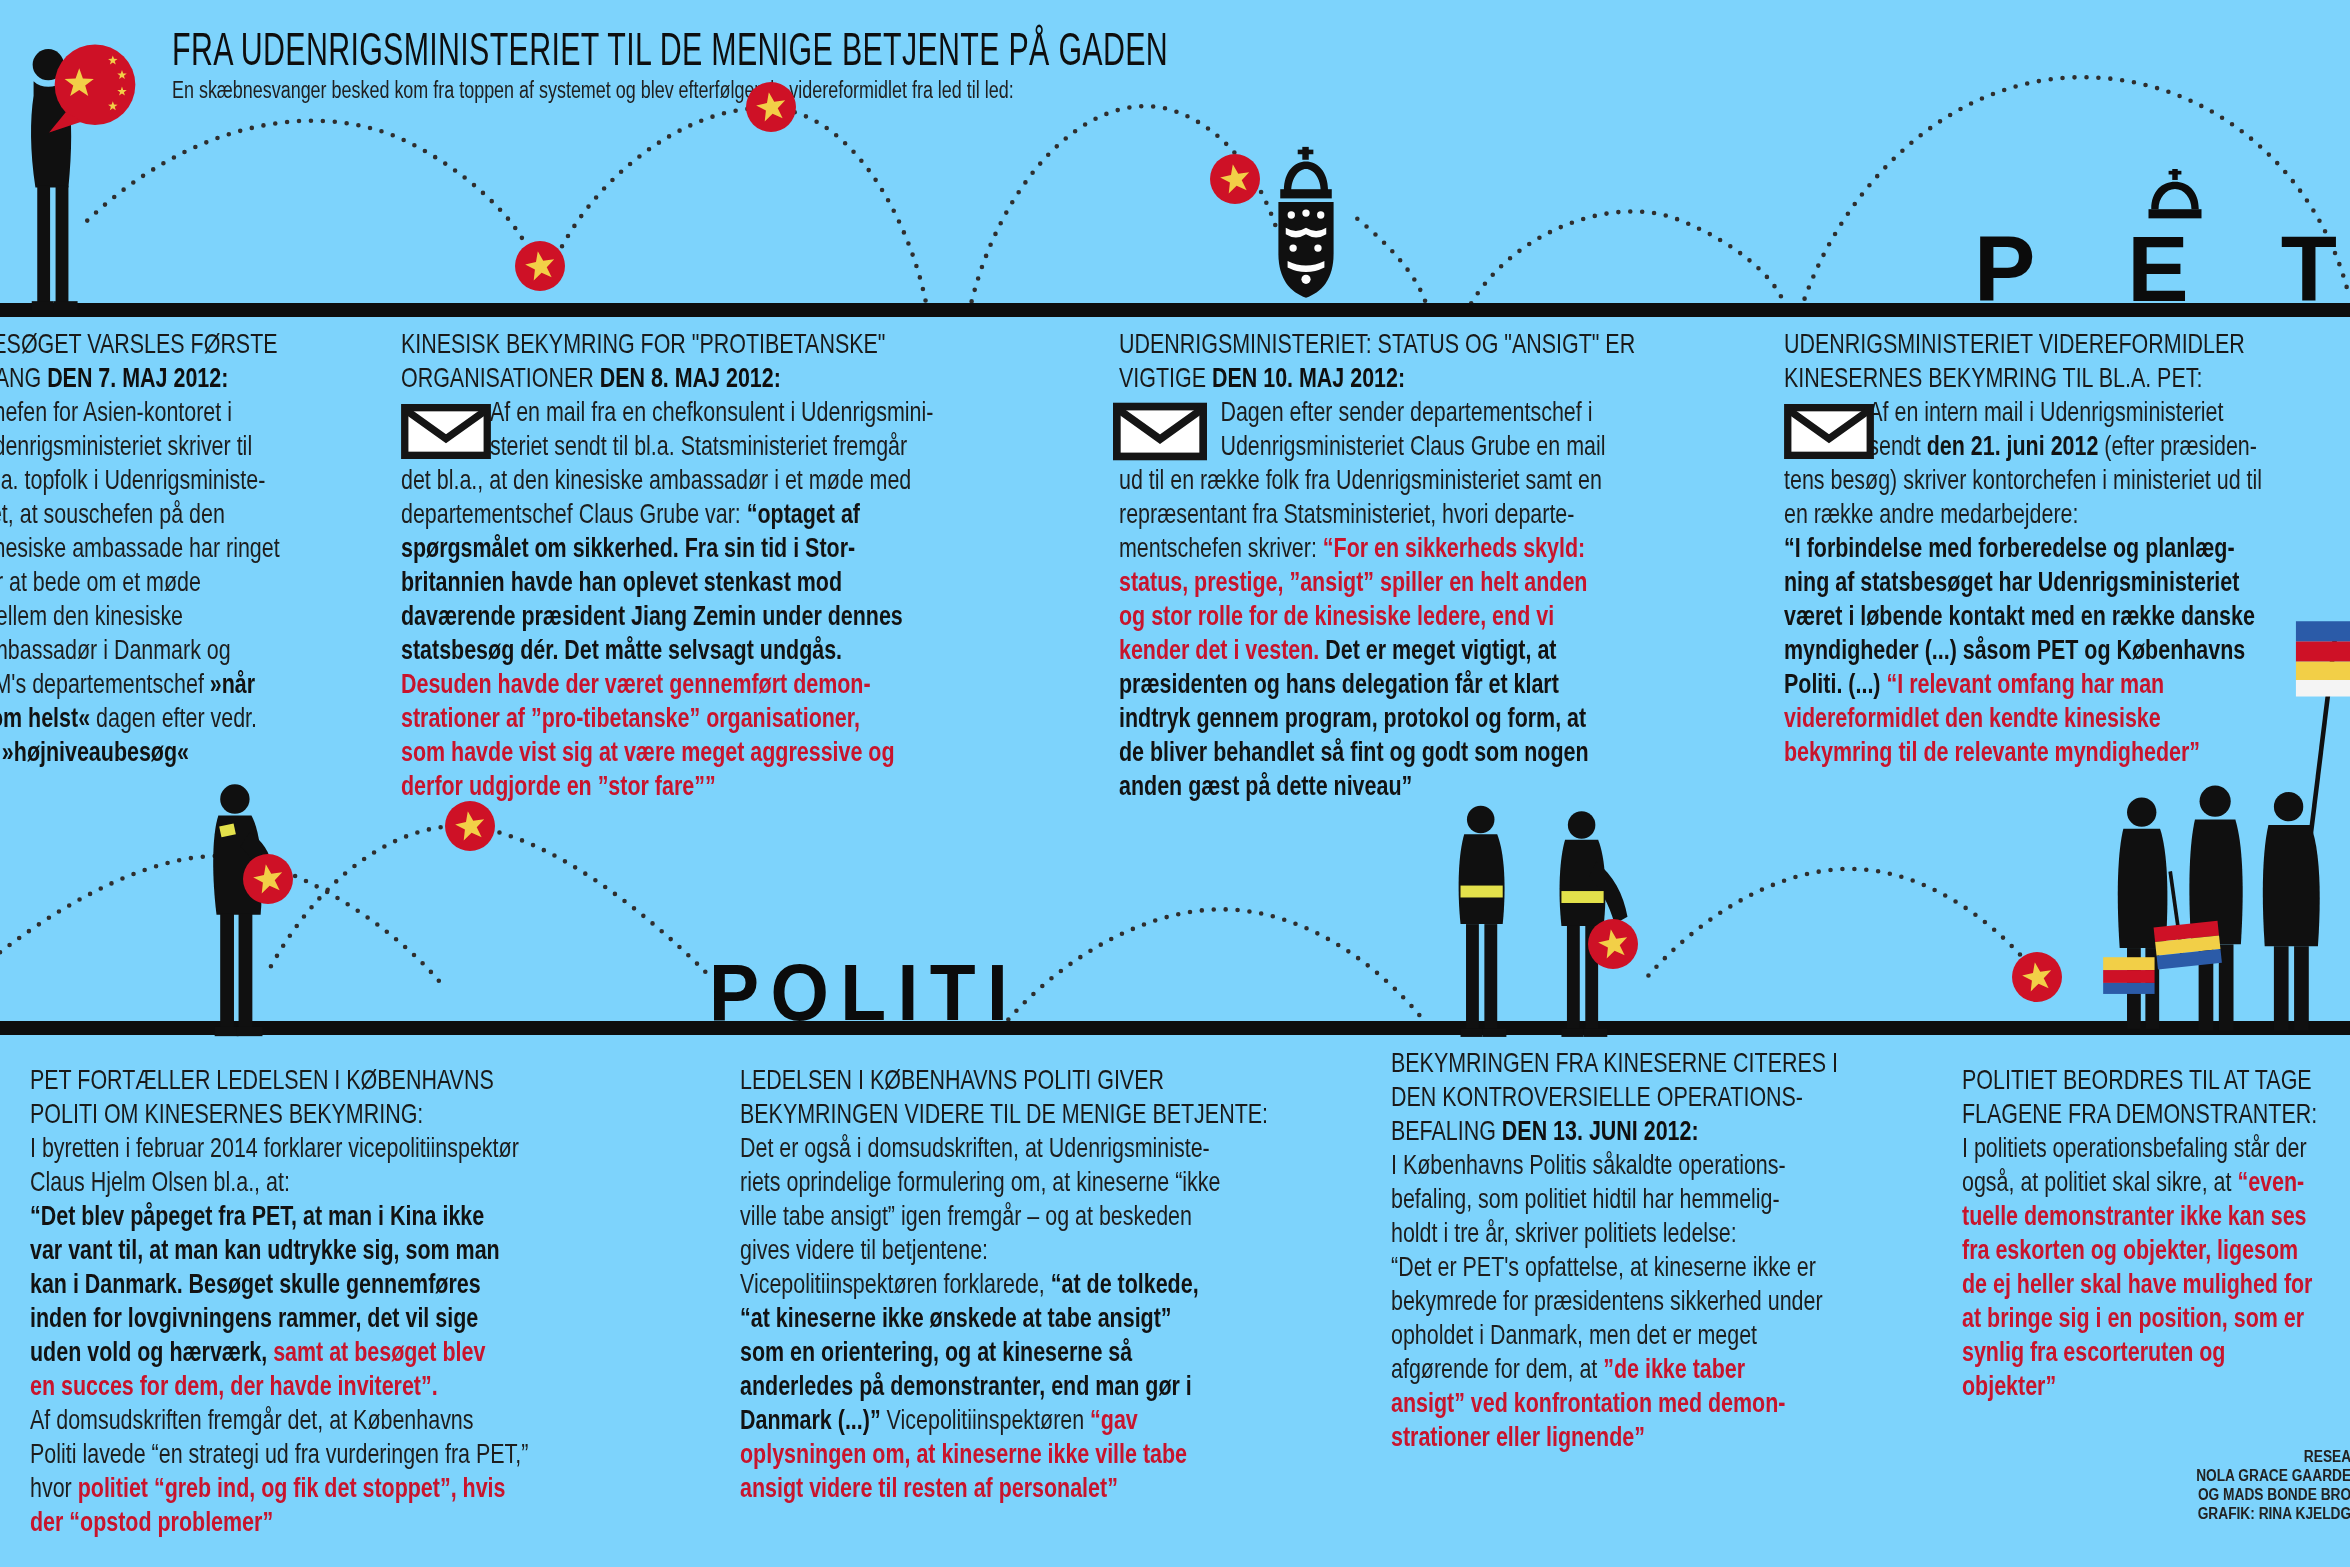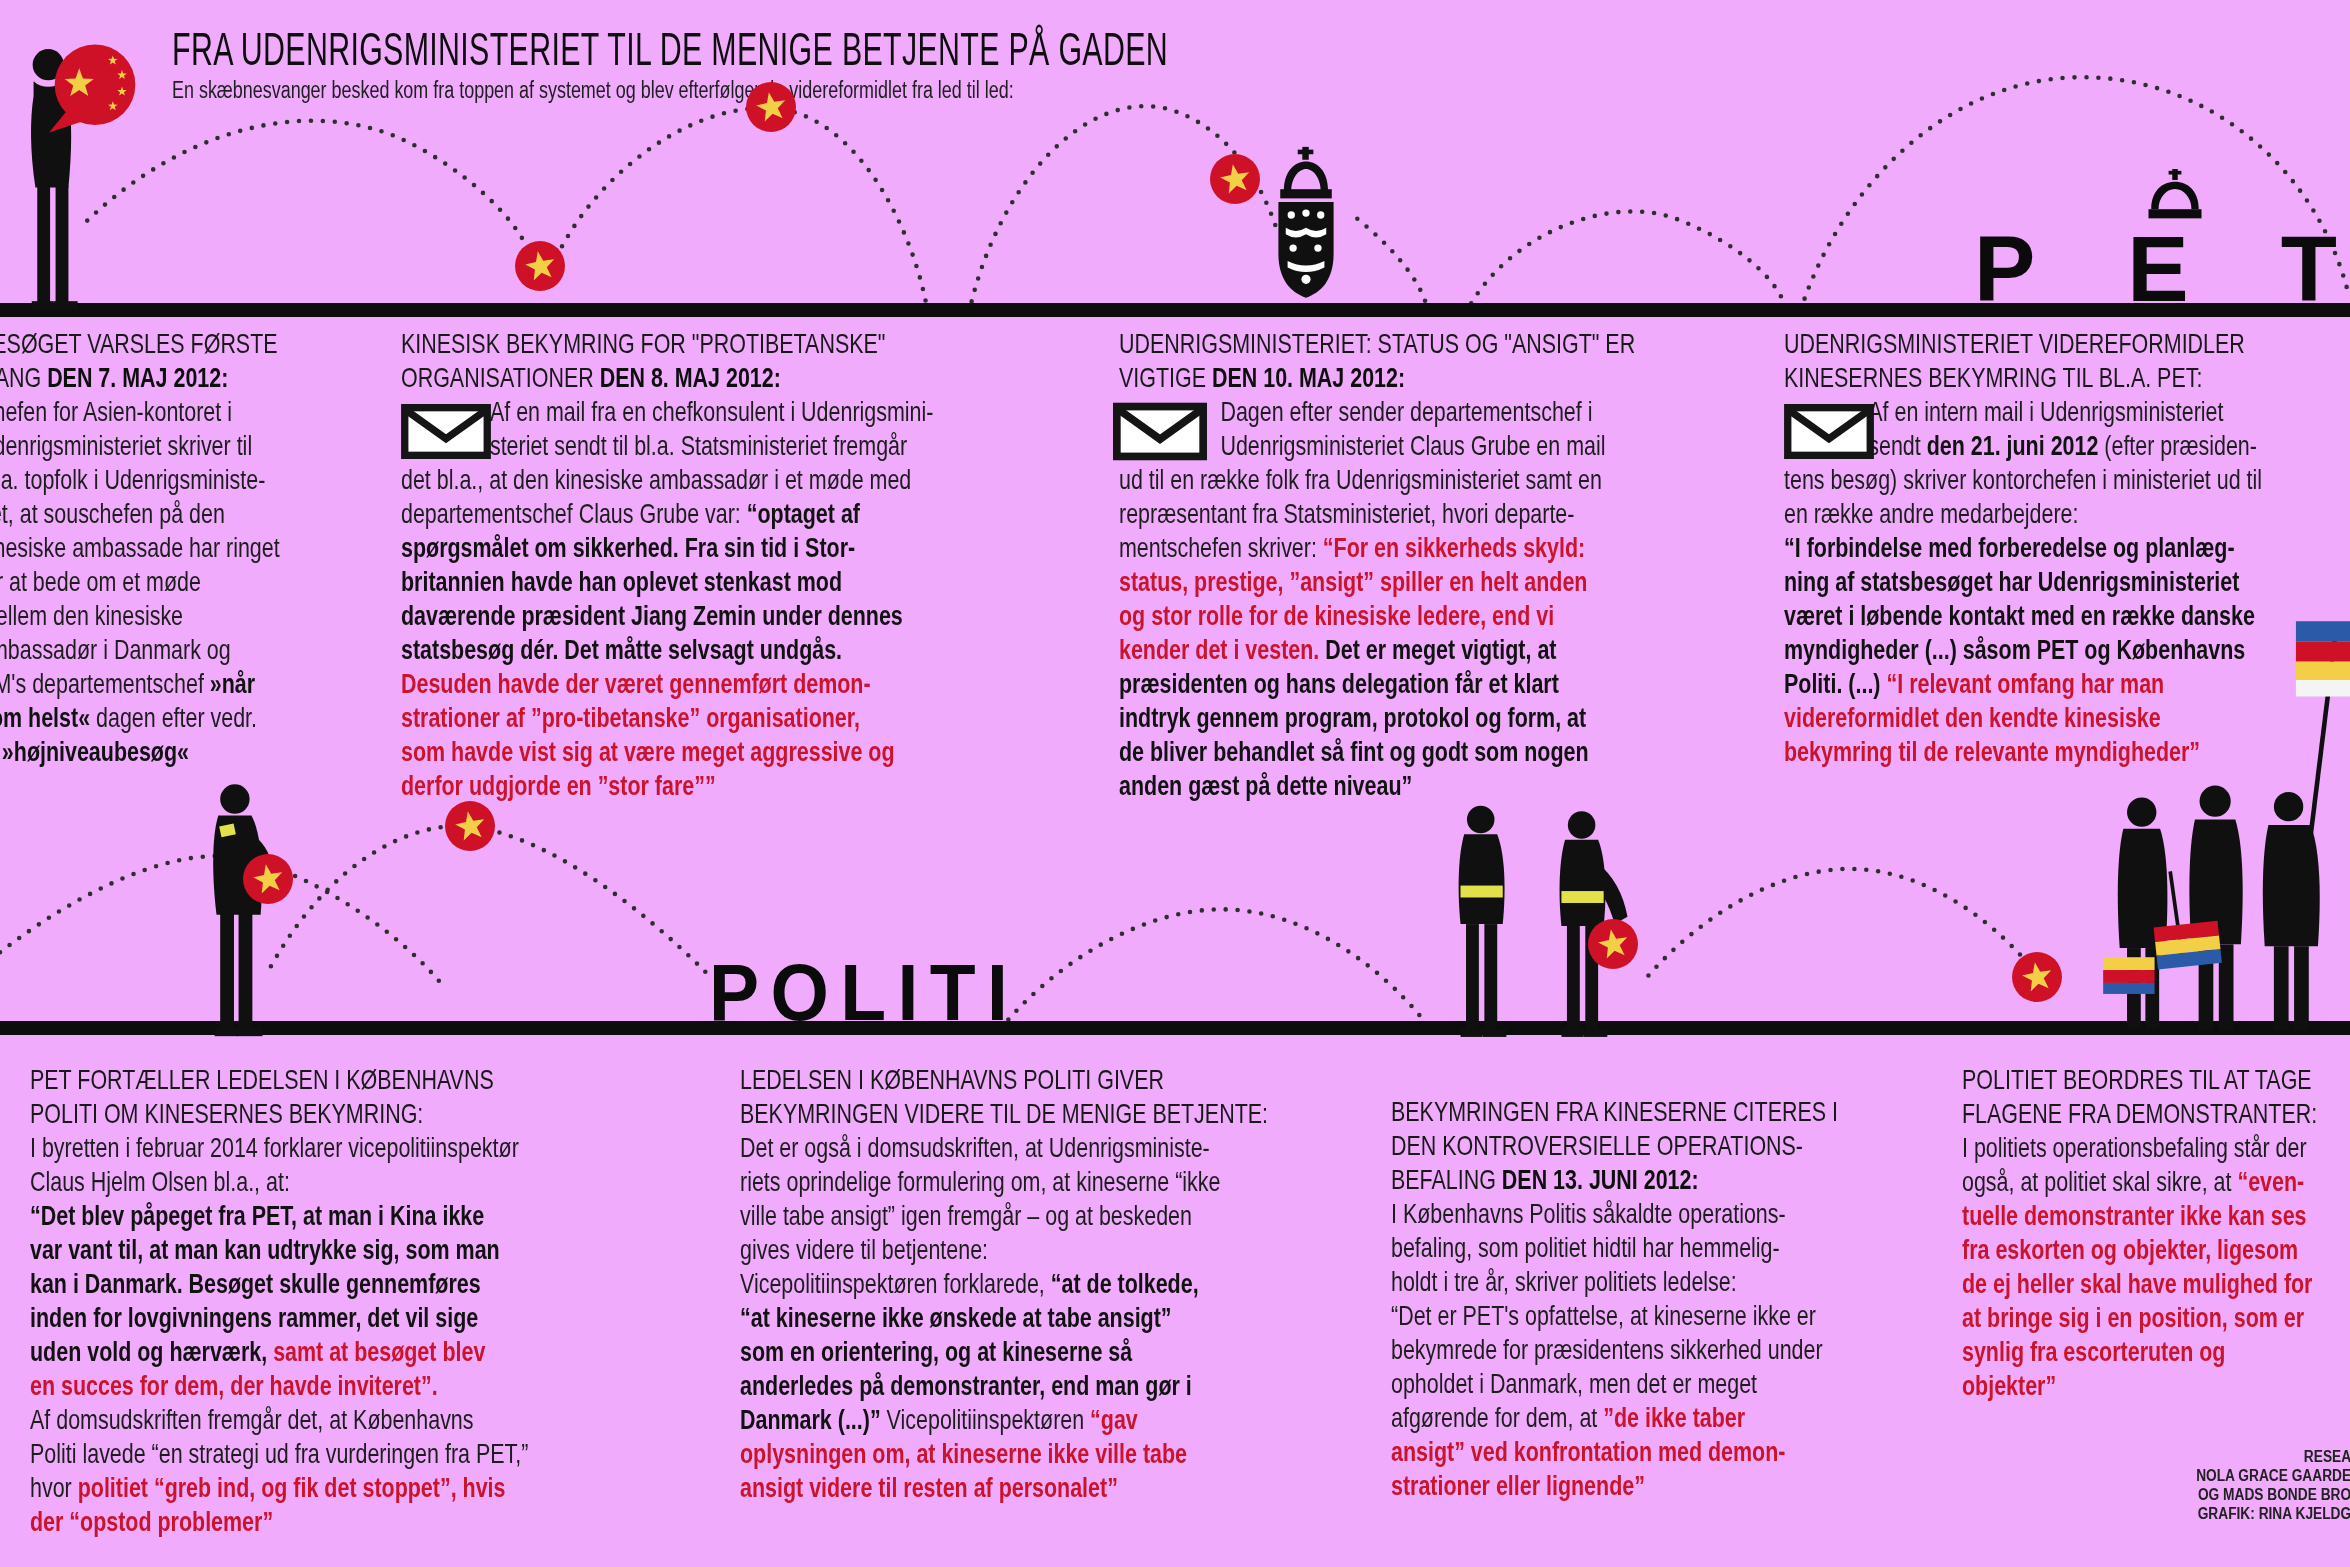--- a/index.html
+++ b/index.html
@@ -1,16 +1,16 @@
 <!DOCTYPE html>
 <html style="--badge-red: #ce1126; --text-red: #c8142c; --star-yellow: #f2cf47; --hivis-yellow: #e3e14b; --bar-black: #0d0d0d; --ink: #111111;font-size:14.7px"><head>
 <meta charset="utf-8">
 <style>
   html,body{margin:0;padding:0;background:#ffffff}
-  #canvas{position:relative;width:2351px;height:1568px;background:#f0abfc;overflow:hidden;
+  #canvas{position:relative;width:2351px;height:1568px;background:#7dd3fc;overflow:hidden;
           font-family:"Liberation Sans",sans-serif;color:#1c1c1c}
   .bar{position:absolute;left:0;width:2351px;height:13.8px;background:var(--bar-black,#0d0d0d)}
   
   .cond{transform:scaleX(0.78);transform-origin:0 0;width:128.2%}
   .col{position:absolute;font-size:27.5px;line-height:34px}
   .ln{white-space:nowrap}
   .sh{color:#191919}
   .shb{font-weight:700;color:#0f0f0f}
   .sn{color:#1d1d1d}
   .sb{font-weight:700;color:#121212}
@@ -330,21 +330,21 @@
         <div class="ln"><span class="sn">gives videre til betjentene:</span></div>
         <div class="ln"><span class="sn">Vicepolitiinspektøren  forklarede, </span><span class="sb">“at de tolkede,</span></div>
         <div class="ln"><span class="sb">“at kineserne ikke ønskede at tabe ansigt”</span></div>
         <div class="ln"><span class="sb">som en orientering, og at kineserne så</span></div>
         <div class="ln"><span class="sb">anderledes på demonstranter, end man gør i</span></div>
         <div class="ln"><span class="sb">Danmark (...)”</span><span class="sn">  Vicepolitiinspektøren </span><span class="sr">“gav</span></div>
         <div class="ln"><span class="sr">oplysningen om, at kineserne ikke ville tabe</span></div>
         <div class="ln"><span class="sr">ansigt videre til resten af personalet”</span></div>
       </div>
     </div>
-  <div class="col" style="left:1391px;top:1095px;width:487px;z-index:3">
+  <div class="col" style="left:1391px;top:1046px;width:487px;z-index:3">
       <div class="cond">
         <div class="ln"><span class="sh">BEKYMRINGEN FRA KINESERNE CITERES I</span></div>
         <div class="ln"><span class="sh">DEN KONTROVERSIELLE OPERATIONS-</span></div>
         <div class="ln"><span class="sh">BEFALING  </span><span class="shb">DEN 13. JUNI 2012:</span></div>
         <div class="ln"><span class="sn">I Københavns Politis såkaldte operations-</span></div>
         <div class="ln"><span class="sn">befaling, som politiet hidtil har hemmelig-</span></div>
         <div class="ln"><span class="sn">holdt i tre år, skriver politiets ledelse:</span></div>
         <div class="ln"><span class="sn">“Det er PET's opfattelse, at kineserne ikke er</span></div>
         <div class="ln"><span class="sn">bekymrede for præsidentens sikkerhed under</span></div>
         <div class="ln"><span class="sn">opholdet i Danmark, men det er meget</span></div>

